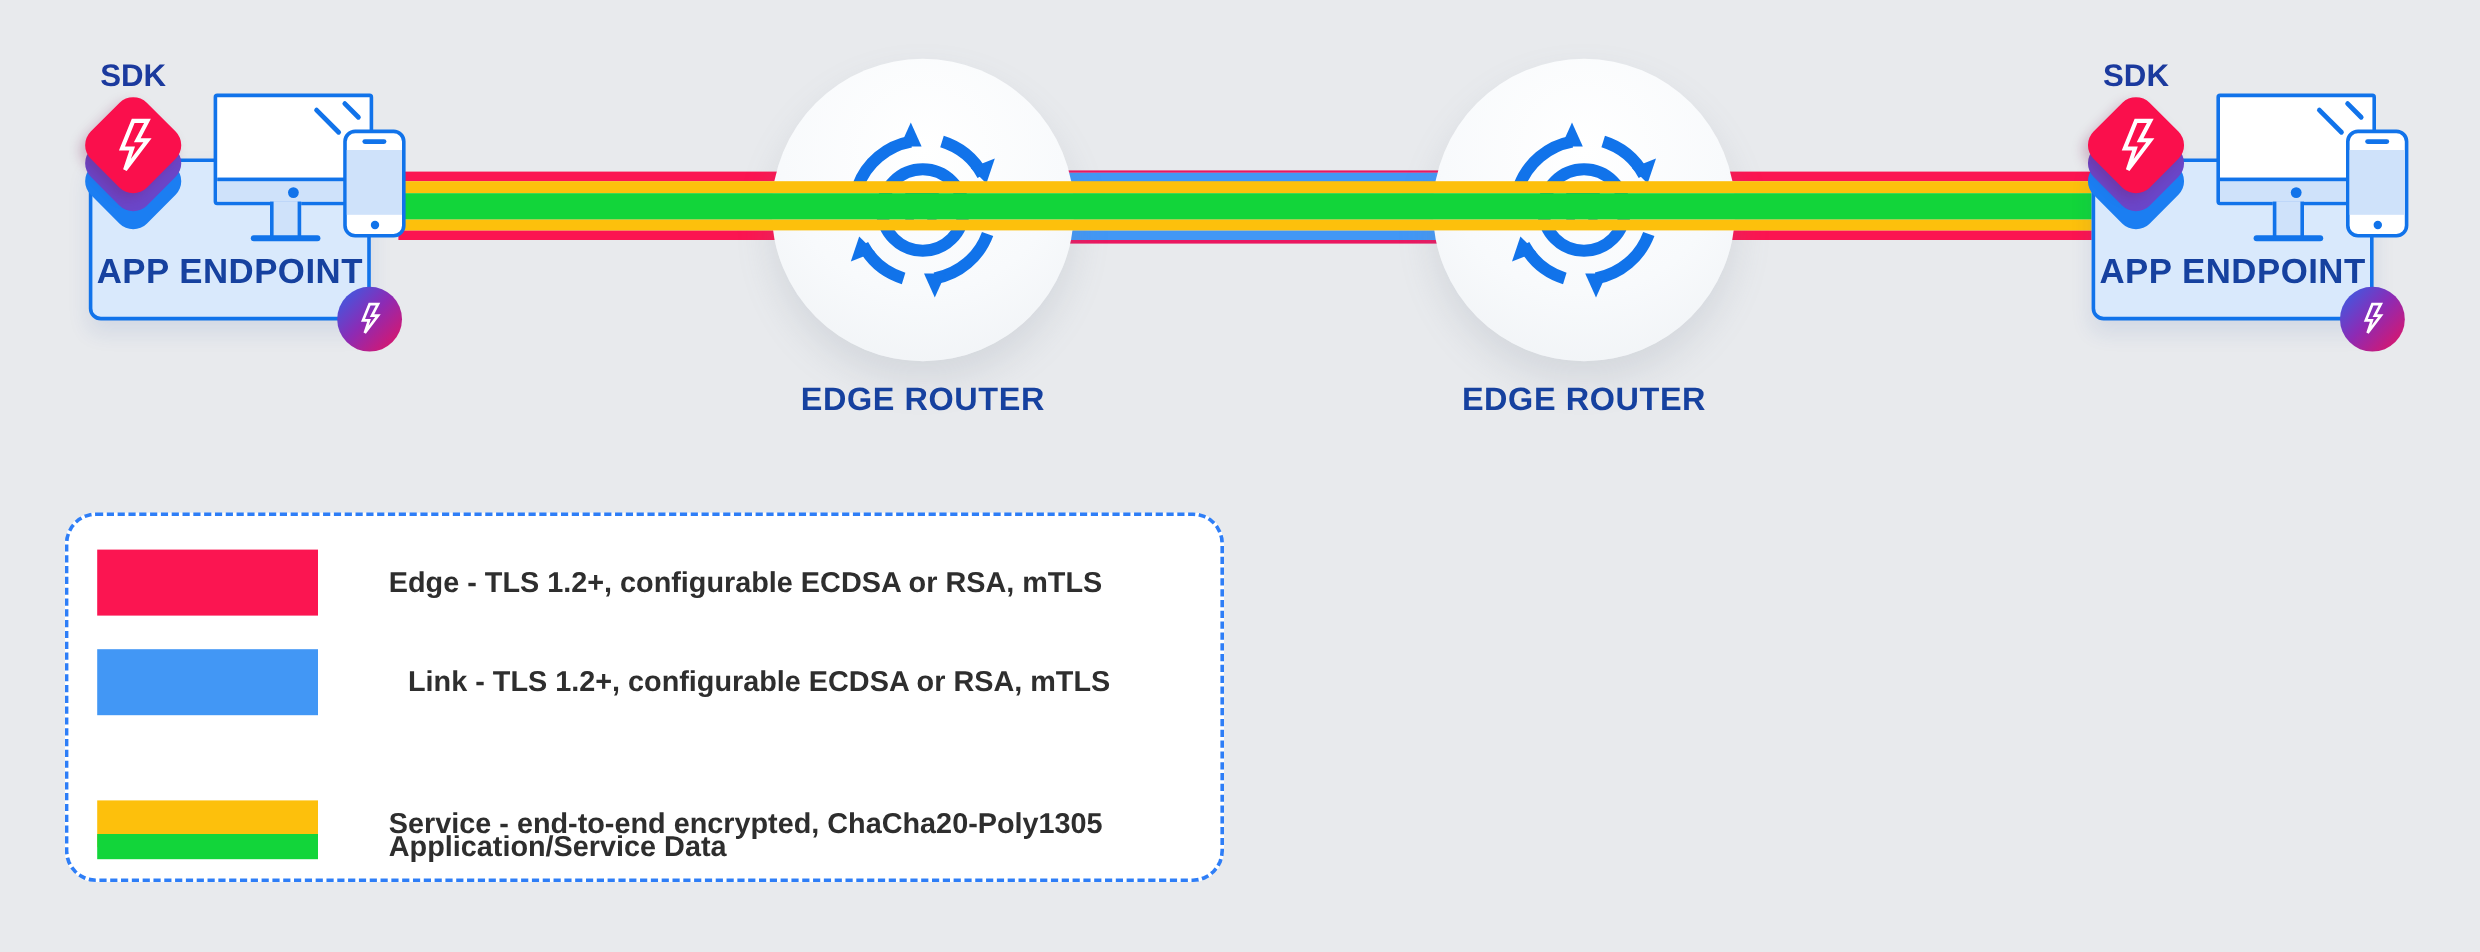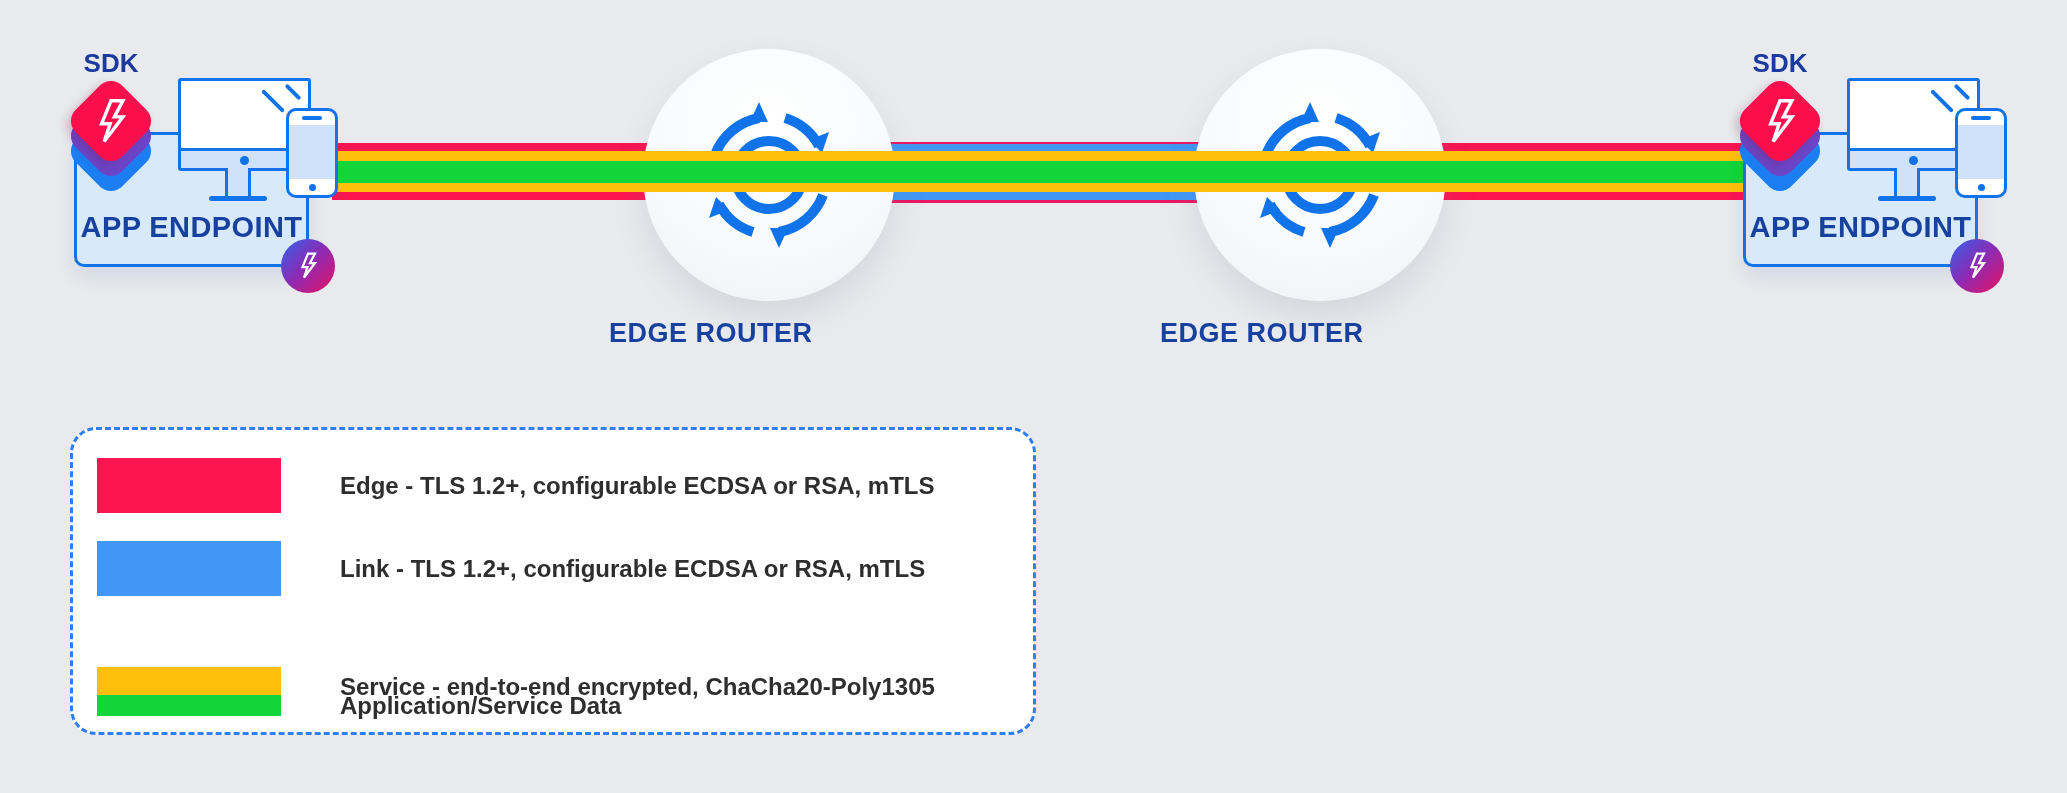--- a/index.html
+++ b/index.html
@@ -11,21 +11,21 @@
   .stripe{position:absolute;z-index:1;}
   .band{position:absolute;z-index:4;}
   
   .router-circle{
     position:absolute;z-index:2;width:252px;height:252px;border-radius:50%;
     background:radial-gradient(circle at 50% 30%, #ffffff 0%, #f8fafc 55%, #eef1f4 100%);
     box-shadow:0 16px 30px rgba(120,132,152,0.18);
   }
   .router-icon{position:absolute;z-index:3;width:160px;height:160px;}
   .router-label{
-    position:absolute;z-index:3;width:320px;text-align:left;
+    position:absolute;z-index:3;width:320px;text-align:center;
     color:#16419f;font-size:27px;font-weight:600;letter-spacing:0.5px;
   }
   
   .endpoint{position:absolute;z-index:5;width:300px;height:270px;top:38px;}
   .sdk-label{position:absolute;left:0;top:10px;width:112px;text-align:center;
     color:#1b3a9e;font-size:26px;font-weight:600;}
   .diamond{position:absolute;width:66px;height:66px;border-radius:16px;transform:rotate(45deg);}
   .d-blue{left:23px;top:80px;}
   .d-purple{left:23px;top:65px;}
   .d-red{left:23px;top:50px;box-shadow:0 6px 10px rgba(120,20,80,0.25);}
@@ -54,21 +54,21 @@
   .phone-screen{position:absolute;left:0;right:0;top:14px;bottom:16px;background:#cfe2fa;}
   .phone-speaker{position:absolute;left:50%;top:5px;width:20px;height:3.5px;margin-left:-10px;
     border-radius:2px;background:#1173ea;}
   .phone-dot{position:absolute;left:50%;bottom:4px;width:7px;height:7px;margin-left:-3.5px;
     border-radius:50%;background:#1173ea;}
   .badge{position:absolute;left:226px;top:201px;width:54px;height:54px;border-radius:50%;
     background:linear-gradient(135deg,#2f63ea 0%,#8c2bb5 48%,#e8125e 100%);
     display:flex;align-items:center;justify-content:center;}
   
   .legend{
-    position:absolute;z-index:6;left:70px;top:427px;width:966px;height:308px;background:#ffffff;
+    position:absolute;z-index:6;left:54px;top:427px;width:966px;height:308px;background:#ffffff;
     border:3px dashed #2e7ef7;border-radius:26px;box-sizing:border-box;
   }
   .legend-row{position:absolute;left:24px;right:24px;display:flex;align-items:center;}
   .legend-swatch{width:184px;flex:0 0 184px;height:100%;}
   .legend-label{margin-left:59px;color:#2e2e2e;font-size:24px;font-weight:600;white-space:nowrap;}
 </style>
 </head>
 <body>
 
 <div class="canvas">
@@ -188,21 +188,21 @@
         <path d="M20 3 L34 3 L24 22 L34 22 L12 51 L19 30 L9 30 Z" fill="none" stroke="#ffffff" stroke-width="4.5" stroke-linejoin="miter"></path>
       </svg>
     </div>
   </div>
 
   <div class="legend">
     <div class="legend-row" style="top:28px;height:55px;">
       <div class="legend-swatch" style="background-color: rgb(251, 21, 81);"></div>
       <div class="legend-label">Edge - TLS 1.2+, configurable ECDSA or RSA, mTLS</div>
     </div>
-    <div class="legend-row" style="top:111px;height:55px;">
+    <div class="legend-row" style="top:111px;height:55px;gap:16px;">
       <div class="legend-swatch" style="background-color: rgb(66, 151, 245);"></div>
       <div class="legend-label">Link - TLS 1.2+, configurable ECDSA or RSA, mTLS</div>
     </div>
     <div class="legend-row" style="top:200px;height:39px;margin-top:37px;">
       <div class="legend-swatch" style="background-color: rgb(253, 192, 12);"></div>
       <div class="legend-label">Service - end-to-end encrypted, ChaCha20-Poly1305</div>
     </div>
     <div class="legend-row" style="top:265px;height:21px;">
       <div class="legend-swatch" style="background-color: rgb(18, 213, 58);"></div>
       <div class="legend-label">Application/Service Data</div>

